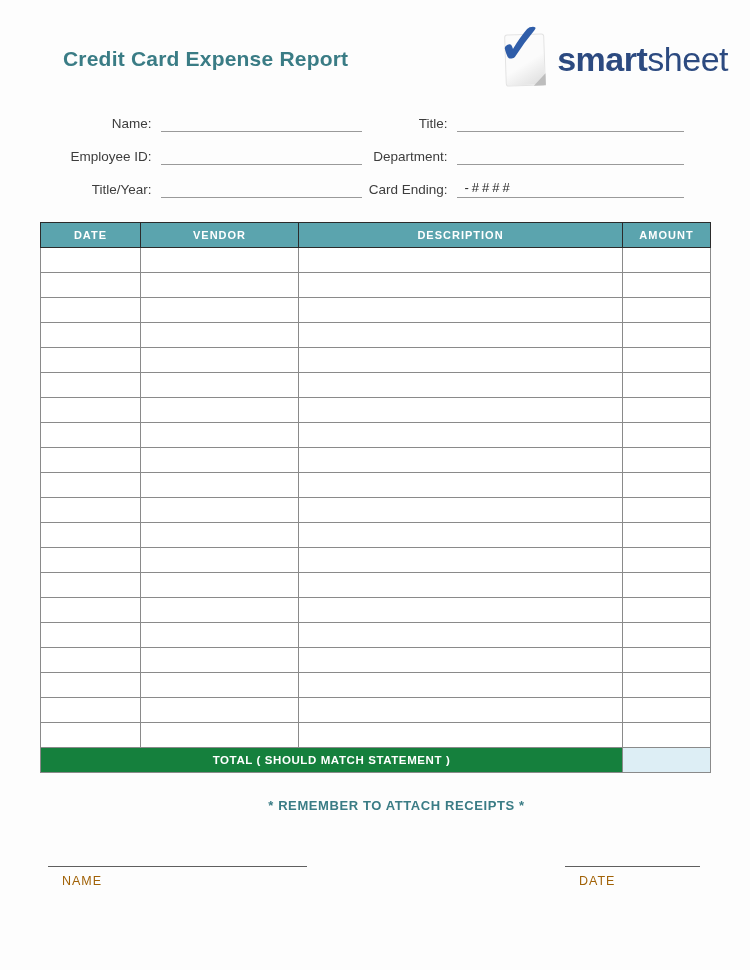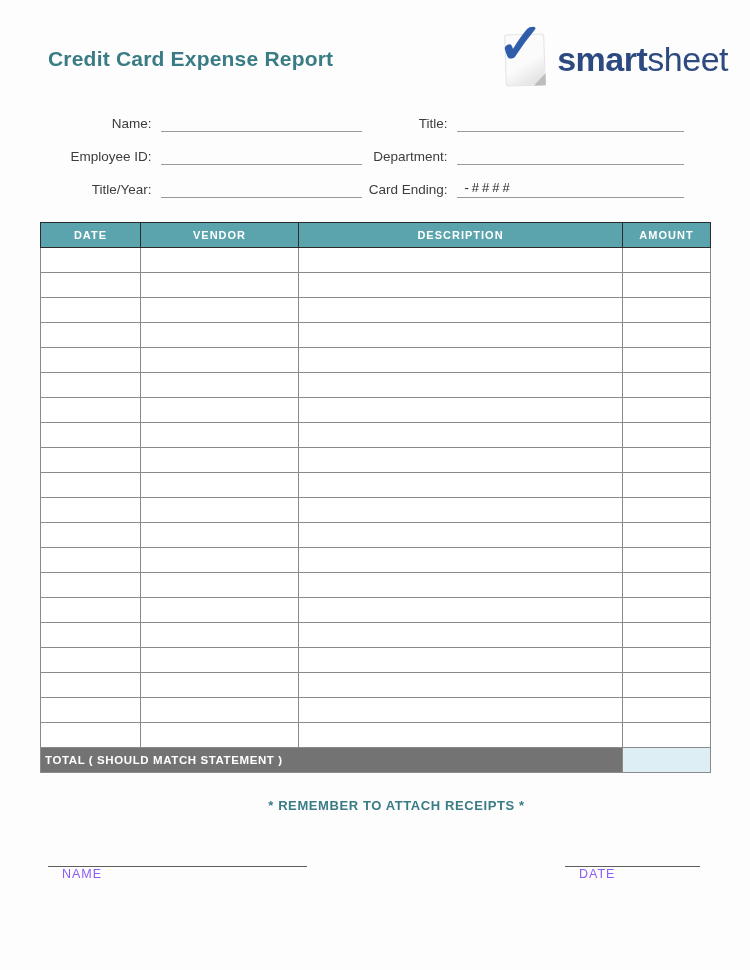--- a/index.html
+++ b/index.html
@@ -12,21 +12,21 @@
   }
   .page { width: 750px; height: 970px; }
 
   
   .header-row {
     display: flex; justify-content: space-between; align-items: center;
     margin: 30px 22px 0 48px; height: 58px;
   }
   .page-title {
     font-size: 21px; font-weight: bold; color: #3a7c85;
-    margin: 0; letter-spacing: 0.2px;
+    margin: 15px; letter-spacing: 0.2px;
   }
   .logo { display: flex; align-items: center; }
   .logo-icon { position: relative; width: 44px; height: 54px; margin-right: 12px; }
   .logo-page {
     position: absolute; left: 4px; top: 2px; width: 38px; height: 50px;
     background: linear-gradient(150deg, #fbfbfb 55%, #dcdcdc 100%);
     border: 1px solid #e3e3e3; border-radius: 3px;
     transform: rotate(-2deg);
   }
   .logo-page::after {
@@ -78,43 +78,43 @@
     height: 24px; border: 1.5px solid #2b2b2b; text-align: center;
     padding: 0;
   }
   .expense-table td { border: 1px solid #8a8a8a; height: 24px; padding: 0 4px; }
   .expense-table tbody td { background: #ffffff; }
   .col-date   { width: 100px; }
   .col-vendor { width: 158px; }
   .col-desc   { width: 324px; }
   .col-amount { width: 88px; }
   .total-label-cell {
-    background: #737373; border: 1px solid #2f5157;
+    background: #15803d; border: 1px solid #2f5157;
     color: #ffffff; font-size: 11.5px; font-weight: bold; letter-spacing: 0.6px;
-    text-align: left; padding-right: 10px; height: 28px;
+    text-align: center; padding-right: 10px; height: 28px;
   }
   .total-value-cell { background: #ddeef5; height: 28px; cursor: text; }
 
   
   .reminder {
     margin-top: 25px; text-align: center;
     font-size: 13px; font-weight: bold; letter-spacing: 0.6px; color: #3a7c85; padding-left: 43px;
   }
   .signature-row {
     display: flex; justify-content: space-between;
     margin: 53px 50px 0 48px;
   }
   .sig-field { display: flex; flex-direction: column; }
   .sig-field-name      { width: 259px; }
   .sig-field-signature { width: 211px; }
   .sig-field-date      { width: 135px; }
   .sig-line { border-top: 1.2px solid #5f5f5f; height: 0; }
   .sig-label {
-    margin-top: 0; padding-left: 14px;
-    font-size: 12.5px; color: #8b5cf6; letter-spacing: 1px;
+    margin-top: 7px; padding-left: 14px;
+    font-size: 12.5px; color: #a16207; letter-spacing: 1px;
   }
 </style>
 </head>
 <body>
 
 <div class="page">
 
   <div class="header-row">
     <h1 class="page-title">Credit Card Expense Report</h1>
     <div class="logo">

